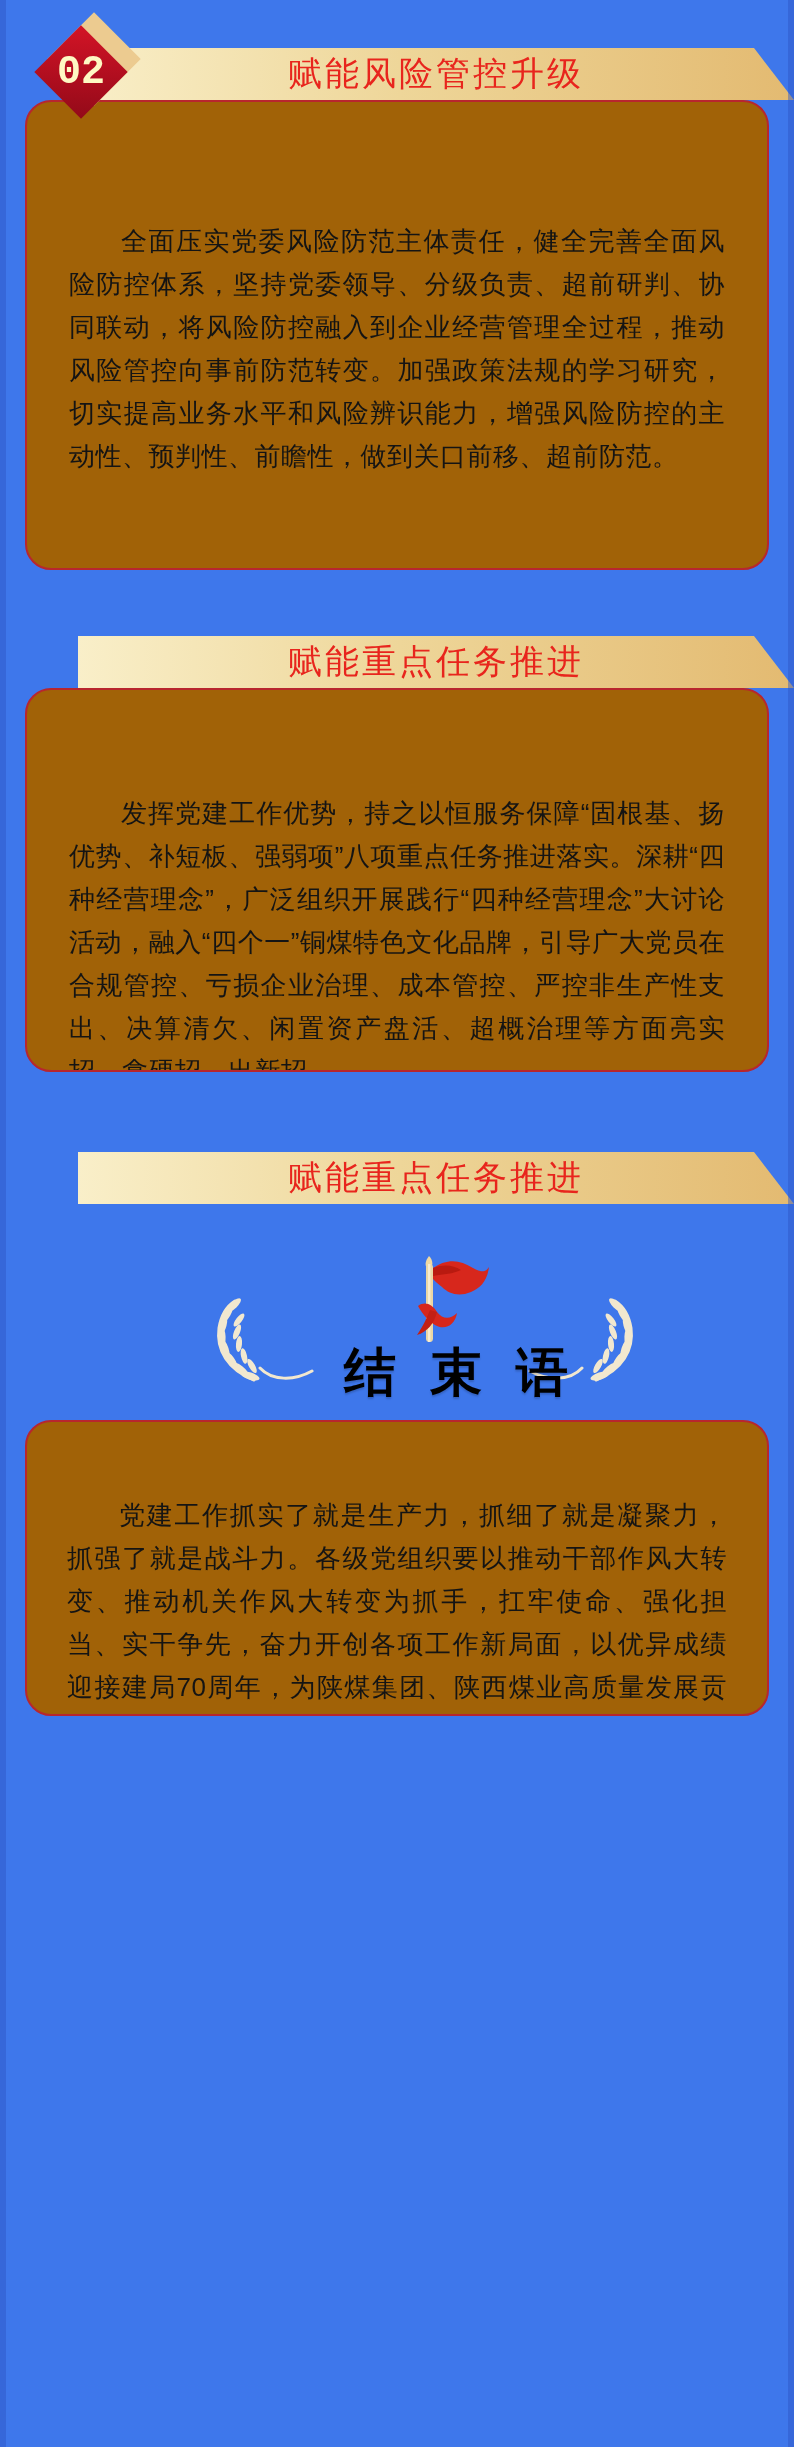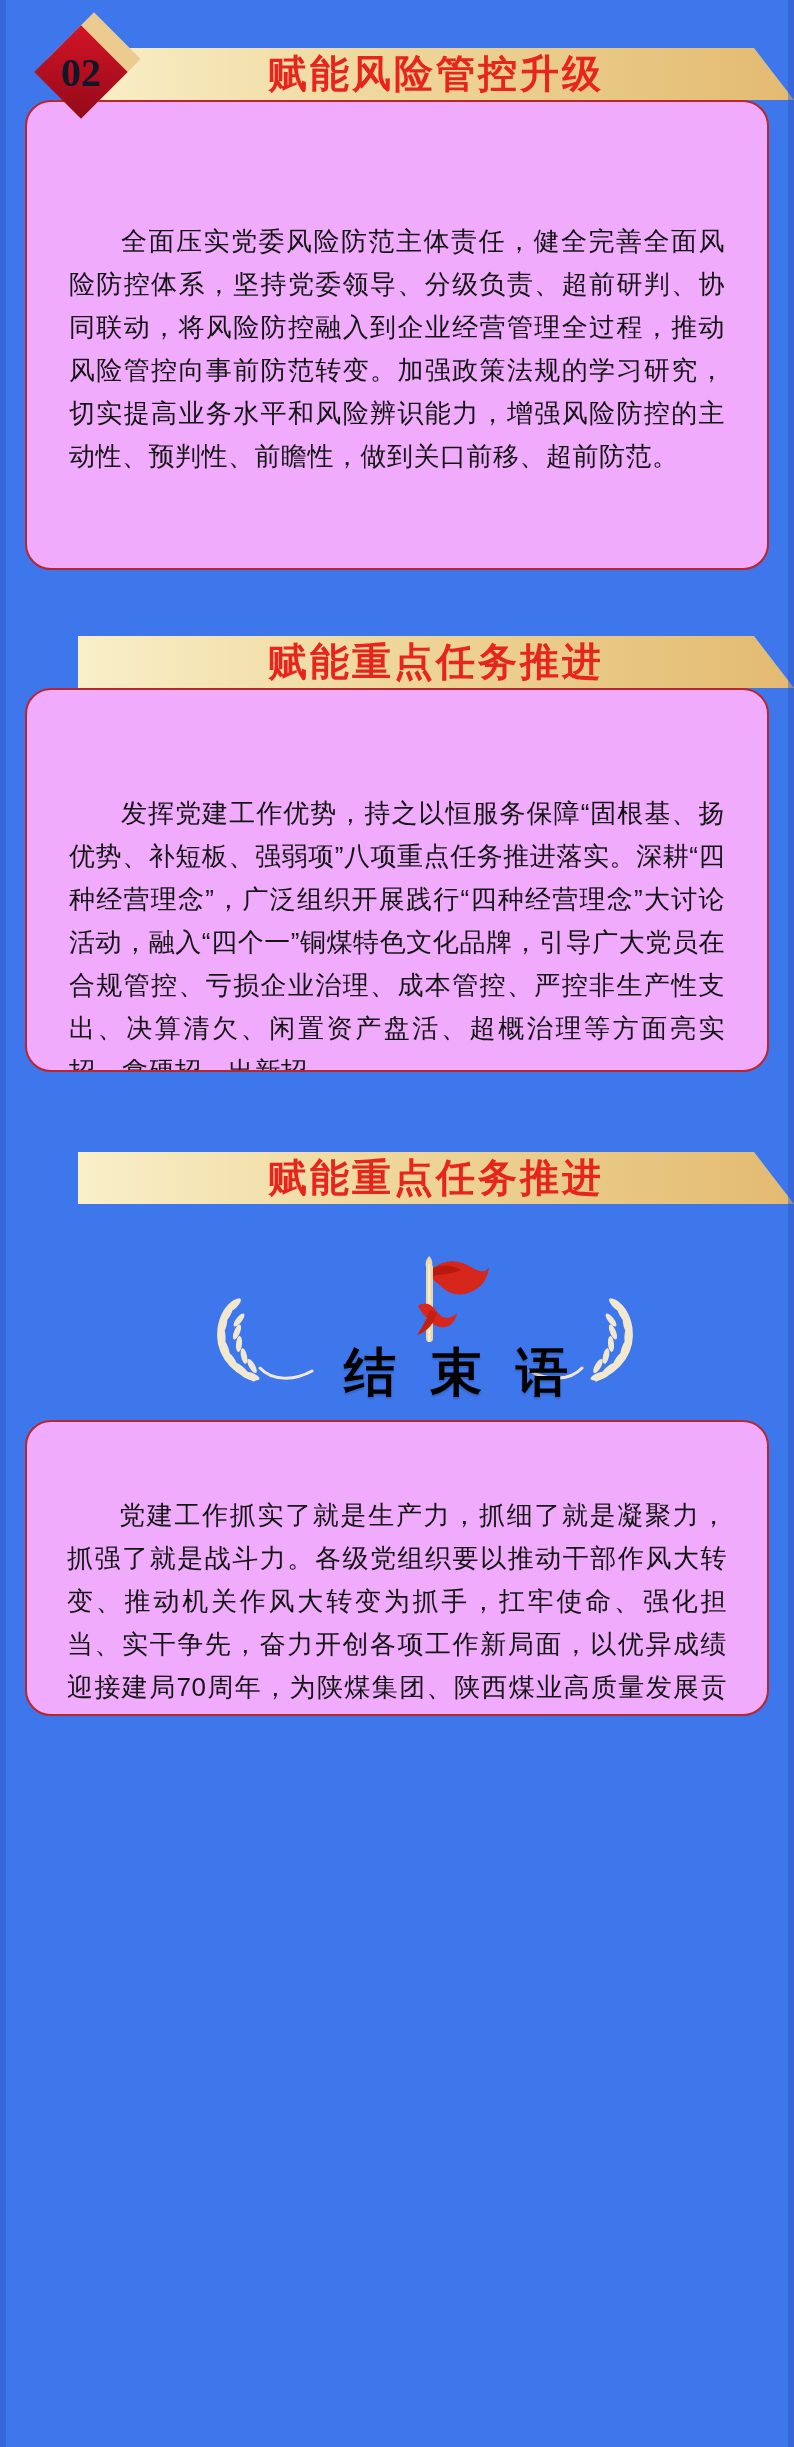--- a/index.html
+++ b/index.html
@@ -14,33 +14,33 @@
   .sec2 { margin-top: 43px; }
   .sec3 { margin-top: 57px; }
 
   .sec-head { position: relative; height: 75px; z-index: 2; }
   .banner {
     position: absolute; left: 78px; right: 0; top: 23px; height: 52px;
     background: linear-gradient(90deg, #f9efc9 0%, #eed699 45%, #e3ba71 100%);
     clip-path: polygon(0 0, calc(100% - 40px) 0, 100% 100%, 0 100%);
     display: flex; align-items: center; justify-content: center;
   }
-  .banner-title { color: #e8251d; font-weight: bold; font-size: 39px; letter-spacing: 3px; }
+  .banner-title { color: #e8251d; font-weight: normal; font-size: 34px; letter-spacing: 3px; }
 
   .badge { position: absolute; left: 34px; top: 0; width: 94px; height: 94px; z-index: 5; }
   .badge-shadow, .badge-red { position: absolute; left: 14px; top: 14px; width: 66px; height: 66px; display: block; }
   .badge-shadow { background: #eccb90; transform: translate(13px,-13px) rotate(45deg); }
   .badge-red { background: linear-gradient(135deg, #d31426 0%, #b00e1f 55%, #930a19 100%); transform: rotate(45deg); }
   .badge-num {
     position: absolute; inset: 0; display: flex; align-items: center; justify-content: center;
-    color: #0f172a; font-size: 40px; font-weight: bold; font-family: Liberation Serif, serif;
+    color: #fef9c3; font-size: 40px; font-weight: bold; font-family: Liberation Mono, monospace;
   }
 
   .card {
-    position: relative; margin: 0 25px; background: #f0abfc;
+    position: relative; margin: 0 25px; background: #a16207;
     border: 2px solid #b8262e; border-radius: 26px; z-index: 1;
     padding-left: 42px; padding-right: 42px; overflow: hidden;
   }
   .card1 { height: 470px; padding-top: 118px; }
   .card2 { height: 384px; padding-top: 102px; }
   .card3 { height: 460px; padding-top: 94px; }
   .body-text {
     font-size: 26px; line-height: 43px; color: #141414;
     text-align: justify; text-indent: 2em; letter-spacing: .5px;
   }

